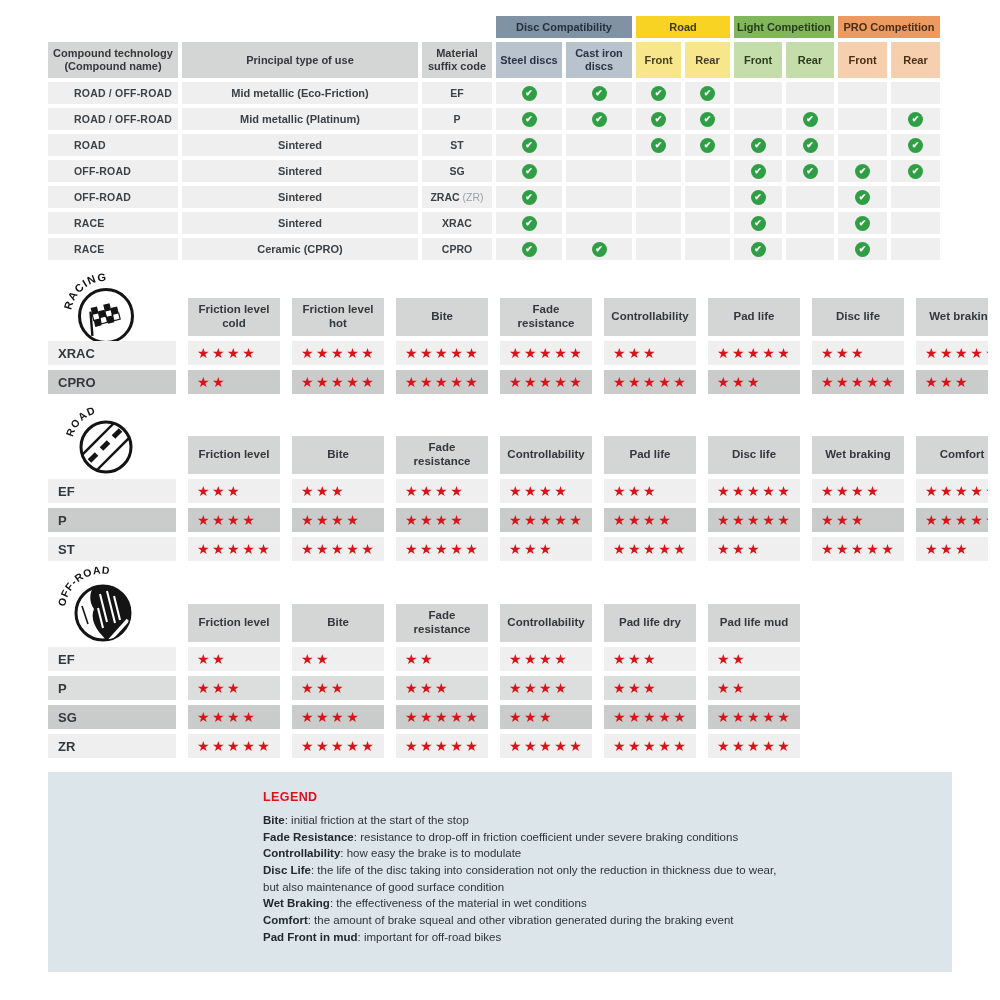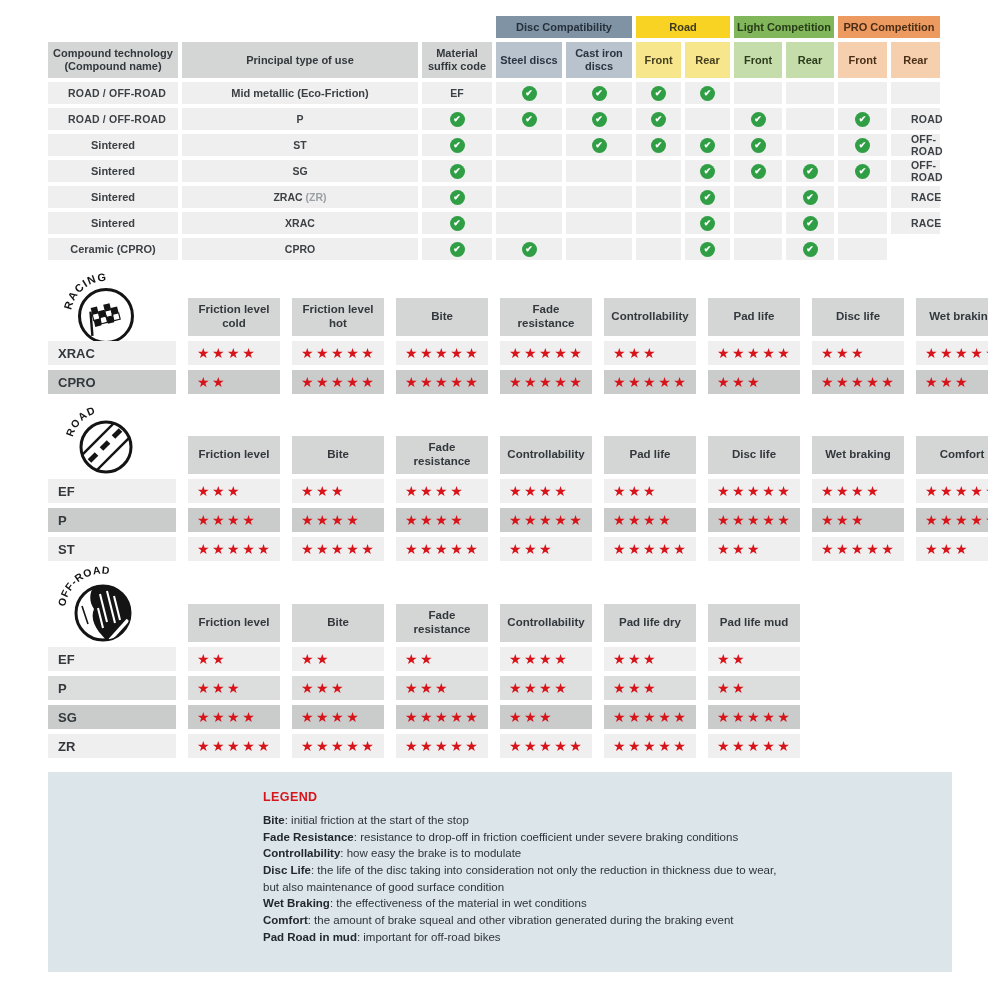--- a/index.html
+++ b/index.html
@@ -29,23 +29,23 @@
   .g-pro{background:var(--pro-header);color:#4a2d14}
   .hcell{display:flex;align-items:center;justify-content:center;text-align:center;
     font-size:11px;font-weight:700;line-height:1.15;color:#33383d;padding:2px}
   .h-gray{background:var(--header-gray)}
   .h-disc{background:var(--disc-sub);color:#2a3440}
   .h-road{background:var(--road-sub);color:#45401f}
   .h-light{background:var(--light-sub);color:#2c3d1c}
   .h-pro{background:var(--pro-sub);color:#4a2f16}
   .dcell{background:var(--row-light);display:flex;align-items:center;justify-content:center;
     font-size:10.5px;font-weight:700;color:#3c4145}
-  .dcell.use{justify-content:flex-start;padding-left:20px;letter-spacing:.2px}
+  .dcell.use{justify-content:flex-start;padding-left:26px;letter-spacing:.2px}
   .dcell.tech{font-size:11px}
-  .dcell .note{color:#9aa0a6;font-weight:700;margin-left:3px}
+  .dcell .note{color:#9aa0a6;font-weight:400;margin-left:3px}
   .check{width:15px;height:15px;border-radius:50%;background:var(--check-green);color:#fff;
     display:flex;align-items:center;justify-content:center;font-size:9px;line-height:1}
 
   
   .rt{position:absolute;left:48px;display:grid;gap:5px 12px;grid-template-rows:38px;grid-auto-rows:24px}
   .rt .spacer{background:transparent}
   .shead{background:var(--header-gray);display:flex;align-items:center;justify-content:center;
     text-align:center;font-size:11.5px;font-weight:700;line-height:1.18;color:#33383d;padding:2px 6px}
   .slabel{display:flex;align-items:center;padding-left:10px;font-size:13px;font-weight:700;color:#33383d}
   .scell{display:flex;align-items:center;padding-left:9px}
@@ -103,20 +103,21 @@
         <span class="check">✔</span>
       </div>
       <div class="dcell chk">
         <span class="check">✔</span>
       </div>
       <div class="dcell chk"></div>
       <div class="dcell chk"></div>
       <div class="dcell chk"></div>
       <div class="dcell chk"></div>
       <div class="dcell use">ROAD / OFF-ROAD</div>
+      <div class="dcell tech">Mid metallic (Platinum)</div>
       <div class="dcell code">P</div>
       <div class="dcell chk">
         <span class="check">✔</span>
       </div>
       <div class="dcell chk">
         <span class="check">✔</span>
       </div>
       <div class="dcell chk">
         <span class="check">✔</span>
       </div>
@@ -545,18 +546,18 @@
     <div class="legend-inner">
       <div class="ltitle">LEGEND</div>
       <div>
           <div class="lline"><b>Bite</b>: initial friction at the start of the stop</div>
           <div class="lline"><b>Fade Resistance</b>: resistance to drop-off in friction coefficient under severe braking conditions</div>
           <div class="lline"><b>Controllability</b>: how easy the brake is to modulate</div>
           <div class="lline"><b>Disc Life</b>: the life of the disc taking into consideration not only the reduction in thickness due to wear,</div>
           <div class="lline">but also maintenance of good surface condition</div>
           <div class="lline"><b>Wet Braking</b>: the effectiveness of the material in wet conditions</div>
           <div class="lline"><b>Comfort</b>: the amount of brake squeal and other vibration generated during the braking event</div>
-          <div class="lline"><b>Pad Road in mud</b>: important for off-road bikes</div>
+          <div class="lline"><b>Pad Front in mud</b>: important for off-road bikes</div>
         </div>
     </div>
   </section>
 
 </div>
 
 </body></html>

